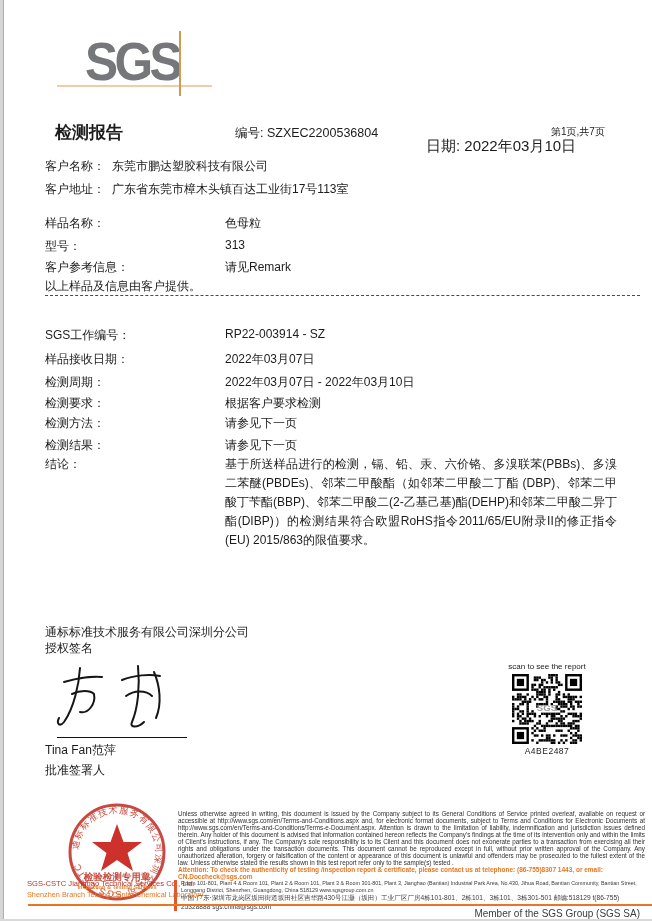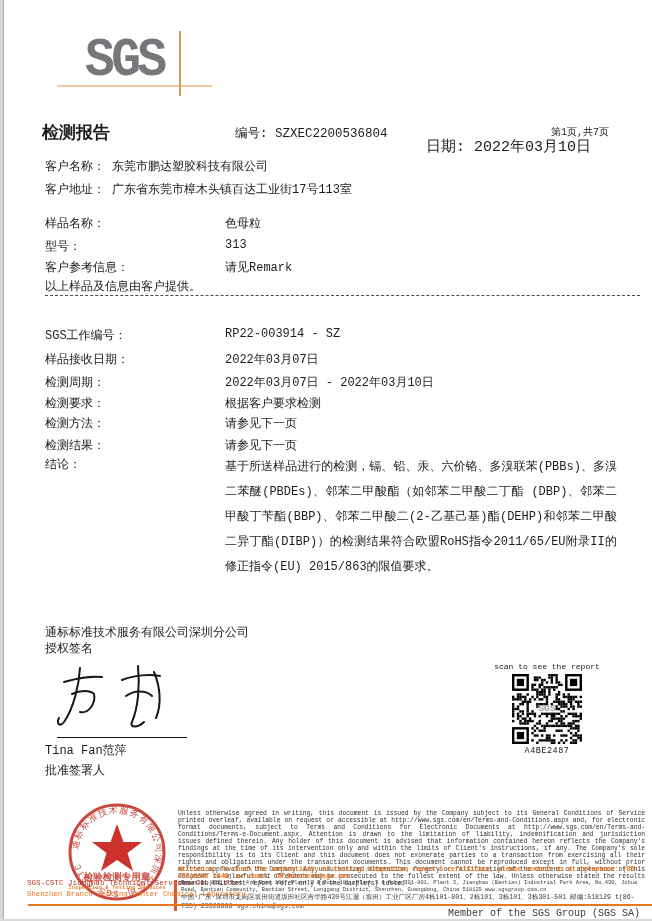--- a/index.html
+++ b/index.html
@@ -1,45 +1,44 @@
 <!DOCTYPE html>
 <html><head>
 <meta charset="utf-8">
 <style>
   * { margin:0; padding:0; box-sizing:border-box; }
   html,body { background:#ffffff; }
   body { font-family:"Liberation Sans","DejaVu Sans",sans-serif; color:#1c1c1c; }
   .page {
     position:relative; width:652px; height:921px; background:#ffffff;
     overflow:hidden;
-    font-family:Liberation Mono, monospace;
   }
   .edge-left  { position:absolute; left:0; top:0; width:4px; height:921px; background:#d6d6d6; border-right:1px solid #aeaeae; }
   .edge-bottom{ position:absolute; left:0; bottom:0; width:652px; height:2px; background:#d9d9d9; }
 
   
   .logo-text { position:absolute; left:85px; top:30px; font-size:54px; font-weight:700;
                letter-spacing:-4px; color:#76777a; transform:scaleX(.92); transform-origin:left; }
   .logo-hline { position:absolute; left:57px; top:85px; width:155px; height:2px; background:#f2cda4; }
   .logo-vline { position:absolute; left:179px; top:31px; width:2px; height:65px; background:#cf9a52; }
 
   
-  .report-title { position:absolute; left:42px; top:121px; font-size:17px; font-weight:700; }
+  .report-title { position:absolute; left:55px; top:121px; font-size:17px; font-weight:700; }
   .report-no    { position:absolute; left:235px; top:125px; font-size:12.5px; }
   .report-date  { position:absolute; left:426px; top:125px; font-size:15px;margin-top:12px; }
   .report-page  { position:absolute; left:551px; top:125px; font-size:10px; }
 
   .row { position:absolute; left:45px; font-size:12px; white-space:nowrap; }
   .row .lbl { display:inline-block; }
   .row .val-near { position:absolute; left:67px; }
   .val2 { position:absolute; left:180px; }
   .dashline { position:absolute; left:45px; top:295px; width:595px; border-top:1px dashed #4a4a4a; }
 
   .conclusion-lbl { position:absolute; left:45px; top:456px; font-size:12px; }
-  .conclusion-txt { position:absolute; left:225px; top:455px; width:392px; font-size:12px; line-height:25px; text-align:justify; }
+  .conclusion-txt { position:absolute; left:225px; top:455px; width:392px; font-size:12px; line-height:19px; text-align:justify; }
 
   .company-line { position:absolute; left:45px; top:624px; font-size:12px; }
   .auth-line    { position:absolute; left:45px; top:640px; font-size:12px; }
   .sig-svg  { position:absolute; left:50px; top:660px; }
   .sig-rule { position:absolute; left:57px; top:737px; width:130px; border-top:1.5px solid #111; }
   .sig-name { position:absolute; left:45px; top:742px; font-size:12px; }
   .sig-role { position:absolute; left:45px; top:762px; font-size:12px; }
 
   .qr-wrap   { position:absolute; left:492px; top:662px; width:110px; text-align:center; }
   .qr-top    { font-size:8px; color:#222; }

